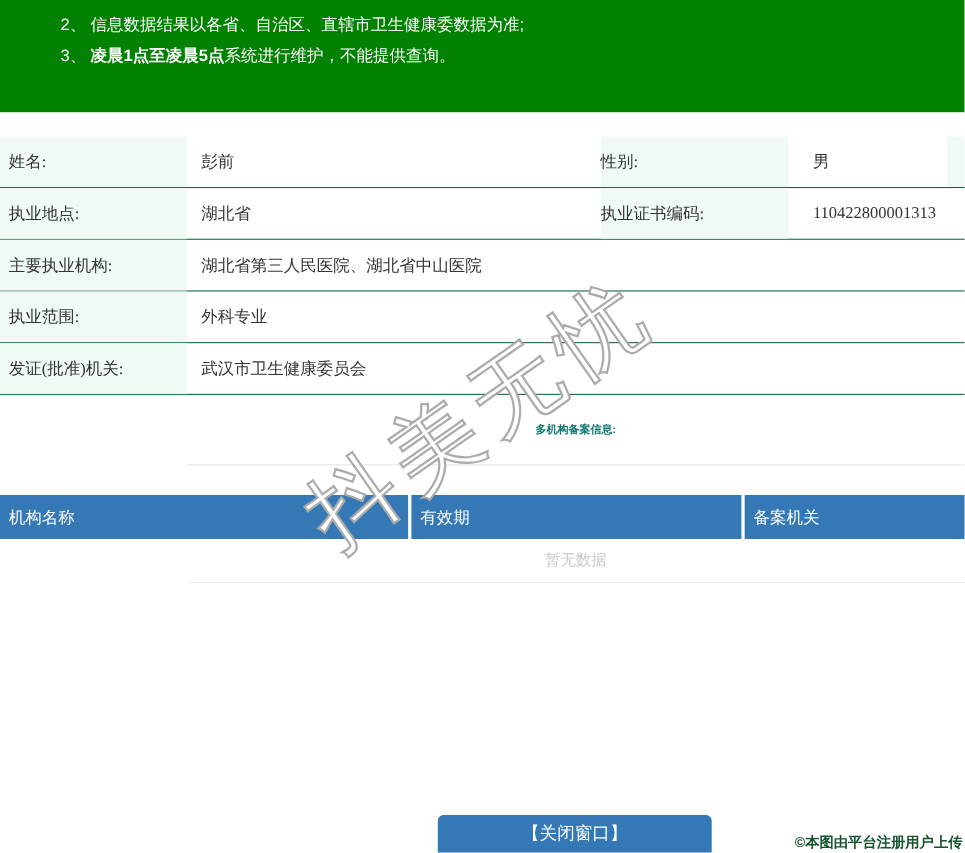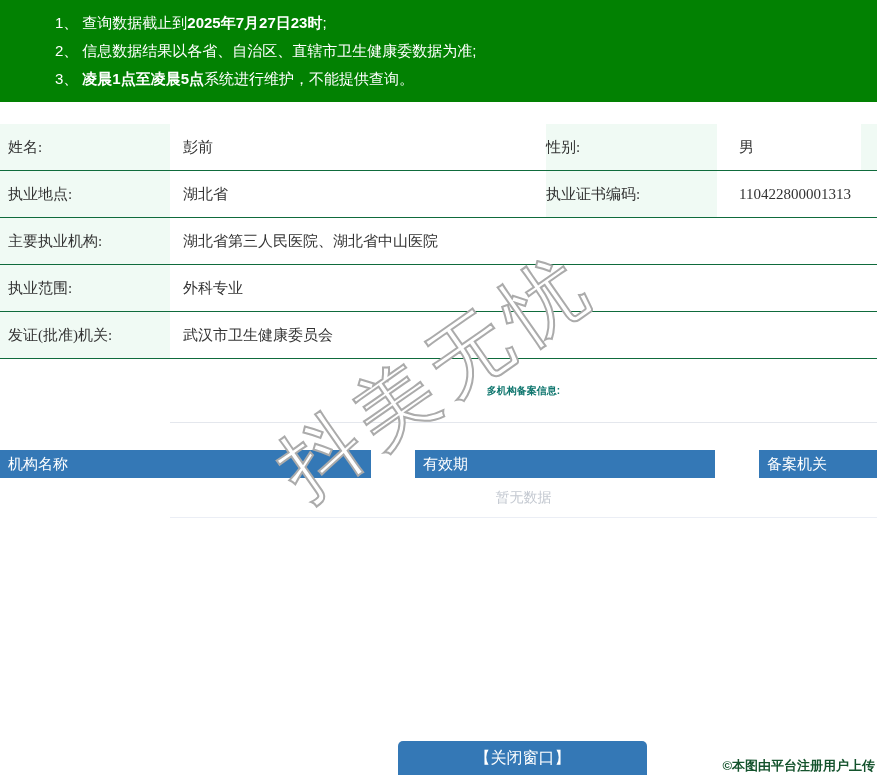--- a/index.html
+++ b/index.html
@@ -36,21 +36,21 @@
   .val2{flex:1;padding-left:22px;}
   .strip{width:16px;align-self:stretch;background:var(--label-bg);}
   .valwide{flex:1;padding-left:13px;}
   
   .section-head{
     height:64px;border-bottom:1px solid var(--section-line);
     margin-left:170px;display:flex;align-items:center;justify-content:center;
   }
   .section-head span{font-size:10px;font-weight:bold;color:#0f766e;}
   .filing-table{margin-top:27px;width:877px;}
-  .thead{display:flex;height:28px;background:#fff;gap:41px;}
+  .thead{display:flex;height:40px;background:#fff;}
   .th{
     background:var(--header-blue);color:#fff;font-size:15px;
     display:flex;align-items:center;padding-left:8px;
   }
   .th1{width:371px;margin-right:3px;}
   .th2{width:300px;margin-right:3px;}
   .th3{flex:1;}
   .empty-row{
     height:40px;border-bottom:1px solid var(--light-line);
     margin-left:170px;display:flex;align-items:center;justify-content:center;
@@ -78,21 +78,20 @@
     font-size:13px;font-weight:bold;color:#14532d;
     text-shadow:-1px -1px 0 #fff,1px -1px 0 #fff,-1px 1px 0 #fff,1px 1px 0 #fff;
   }
 </style>
 </head>
 <body>
 
 <div class="page">
 
   <div class="banner">
-    <div class="notice-line"><span class="notice-num">1、</span><span>查询数据截止到</span><b>2025年7月27日23时</b><span>;</span></div>
     <div class="notice-line"><span class="notice-num">2、</span><span>信息数据结果以各省、自治区、直辖市卫生健康委数据为准;</span><b></b><span></span></div>
     <div class="notice-line"><span class="notice-num">3、</span><span></span><b>凌晨1点至凌晨5点</b><span>系统进行维护，不能提供查询。</span></div>
   </div>
 
   <div class="info-table">
 
     <div class="irow">
       <div class="lbl">姓名:</div>
       <div class="val1">彭前</div>
       <div class="lbl2">性别:</div>

